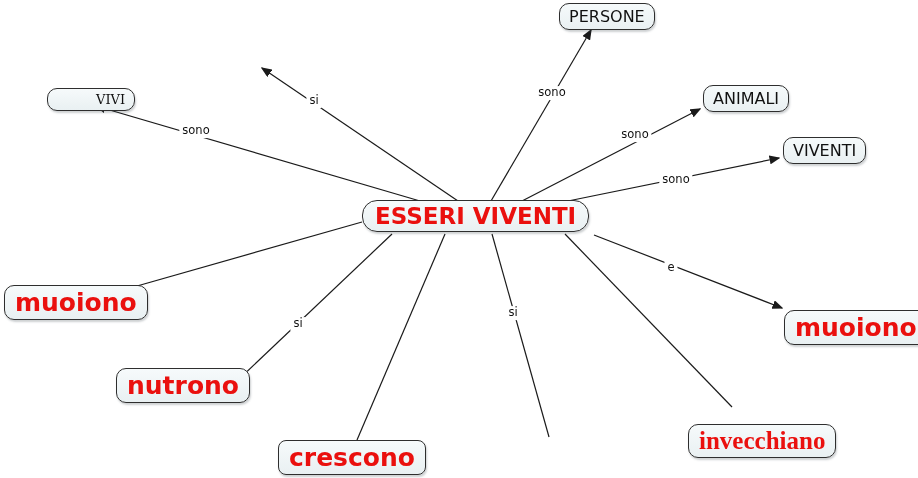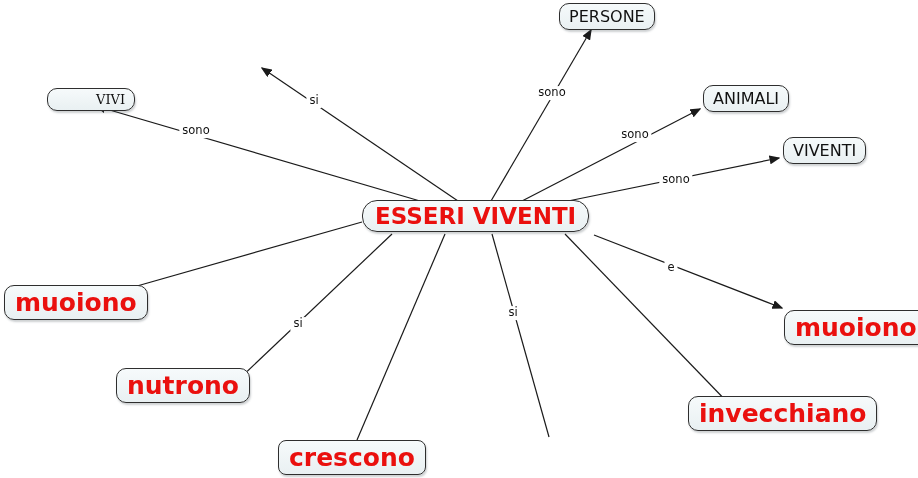--- a/index.html
+++ b/index.html
@@ -99,16 +99,16 @@
   <div class="node node-small node-serif" style="left:47px;  top:88px;padding-left:48px;">VIVI</div>
   <div class="node node-small" style="left:559px; top:3px;">PERSONE</div>
   <div class="node node-small" style="left:703px; top:85px;">ANIMALI</div>
   <div class="node node-small" style="left:783px; top:137px;">VIVENTI</div>
 
   <div class="node node-center" style="left:362px; top:200px;">ESSERI VIVENTI</div>
 
   <div class="node node-verb" style="left:4px;   top:285px;">muoiono</div>
   <div class="node node-verb" style="left:116px; top:368px;">nutrono</div>
   <div class="node node-verb" style="left:278px; top:440px;border-radius:8px;">crescono</div>
-  <div class="node node-verb" style="left:688px; top:396px;">invecchiano</div>
+  <div class="node node-verb" style="left:688px; top:424px;font-family:Liberation Serif, serif;">invecchiano</div>
   <div class="node node-verb" style="left:784px; top:310px;">muoiono</div>
 
 </div>
 
 </body></html>

